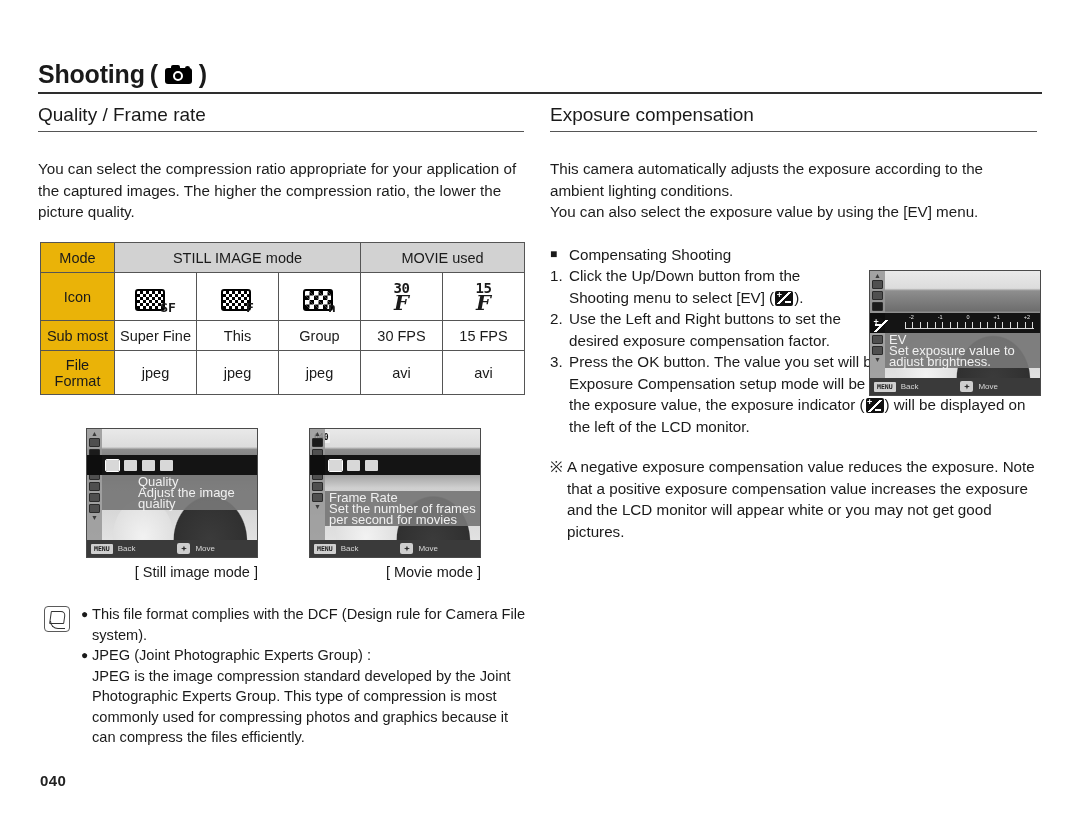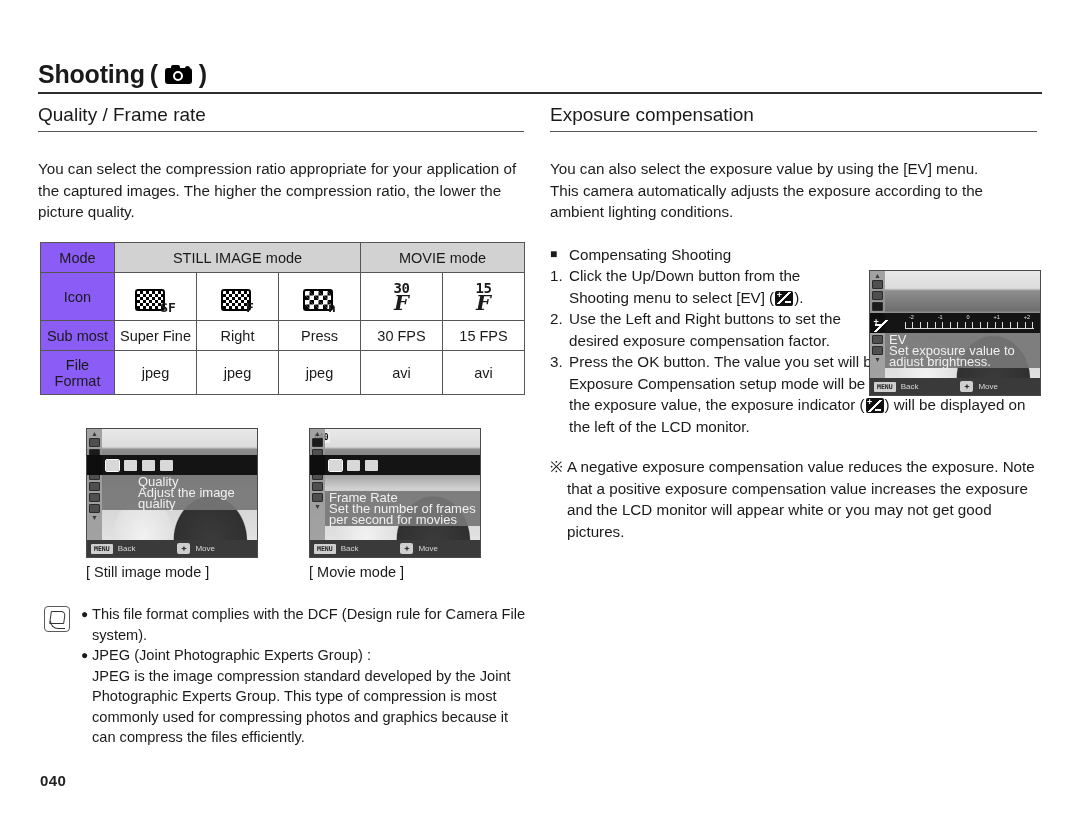--- a/index.html
+++ b/index.html
@@ -95,21 +95,21 @@
     table-layout: fixed;
   }
   .qtable td, .qtable th {
     border: 1px solid #555;
     text-align: center;
     vertical-align: middle;
     font-weight: normal;
     padding: 3px 2px;
   }
   .qtable .hdr { background: #d2d2d2; }
-  .qtable .rowlbl { background: #8b5cf6; }
+  .qtable .rowlbl { background: #eab308; }
   .qtable tr.r-mode td { height: 30px; }
   .qtable tr.r-icon td { height: 48px; }
   .qtable tr.r-sub td  { height: 30px; }
   .qtable tr.r-fmt td  { height: 44px; }
 
   
   .q-icon {
     display: inline-flex;
     align-items: flex-end;
     justify-content: center;
@@ -279,21 +279,21 @@
     position: absolute; left: 2px; top: 3px;
     background: #f0f0f0; color: #111;
     font-size: 8px; font-weight: bold;
     padding: 1px 2px; border-radius: 1px;
     font-family: "DejaVu Sans Mono", monospace;
   }
 
   .caption {
     position: absolute;
     font-size: 14.5px;
-    text-align: left;
+    text-align: right;
   }
 
   
   .sq-bullet { font-size: 12px; vertical-align: 2px; }
   .ev-glyph {
     display: inline-block;
     width: 18px; height: 15px;
     background: #111;
     border-radius: 2px;
     position: relative;
@@ -403,21 +403,21 @@
       <col style="width:82px">
       <col style="width:82px">
     <col style="width:82px">
       <col style="width:82px">
       <col style="width:82px">
   </colgroup>
   <tbody>
       <tr class="r-mode">
     <td class="rowlbl">Mode</td>
     <td class="hdr" colspan="3">STILL IMAGE mode</td>
-    <td class="hdr" colspan="2">MOVIE mode</td>
+    <td class="hdr" colspan="2">MOVIE used</td>
   </tr>
   <tr class="r-icon">
     <td class="rowlbl">Icon</td>
     <td>
       <span class="q-icon">
             <span class="chk"></span>
             <span class="q-sub">SF</span>
           </span>
     </td>
     <td>
@@ -435,22 +435,22 @@
     <td>
       <span class="fps-icon"><span class="fps-num">30</span><span class="fps-f">F</span></span>
     </td>
     <td>
       <span class="fps-icon"><span class="fps-num">15</span><span class="fps-f">F</span></span>
     </td>
   </tr>
   <tr class="r-sub">
     <td class="rowlbl">Sub most</td>
     <td>Super Fine</td>
-    <td>Right</td>
-    <td>Press</td>
+    <td>This</td>
+    <td>Group</td>
     <td>30 FPS</td>
     <td>15 FPS</td>
   </tr>
   <tr class="r-fmt">
     <td class="rowlbl">File<br>Format</td>
     <td>jpeg</td>
     <td>jpeg</td>
     <td>jpeg</td>
     <td>avi</td>
     <td>avi</td>
@@ -543,22 +543,22 @@
       </span>
     </div>
   </div>
 </div>
 
 <div class="pageno">040</div>
 
 <div class="col-right">
   <div class="sec-title">Exposure compensation</div>
   <div class="rule-thin"></div>
+  <div class="para">This camera automatically adjusts the exposure according to the ambient lighting conditions.</div>
   <div class="para">You can also select the exposure value by using the [EV] menu.</div>
-  <div class="para">This camera automatically adjusts the exposure according to the ambient lighting conditions.</div>
 
   <div style="height:21px"></div>
 
   <div class="steps">
     <div class="li">
       <span class="num sq-bullet">■</span>
       <span>Compensating Shooting</span>
     </div>
 
     <div class="li">

